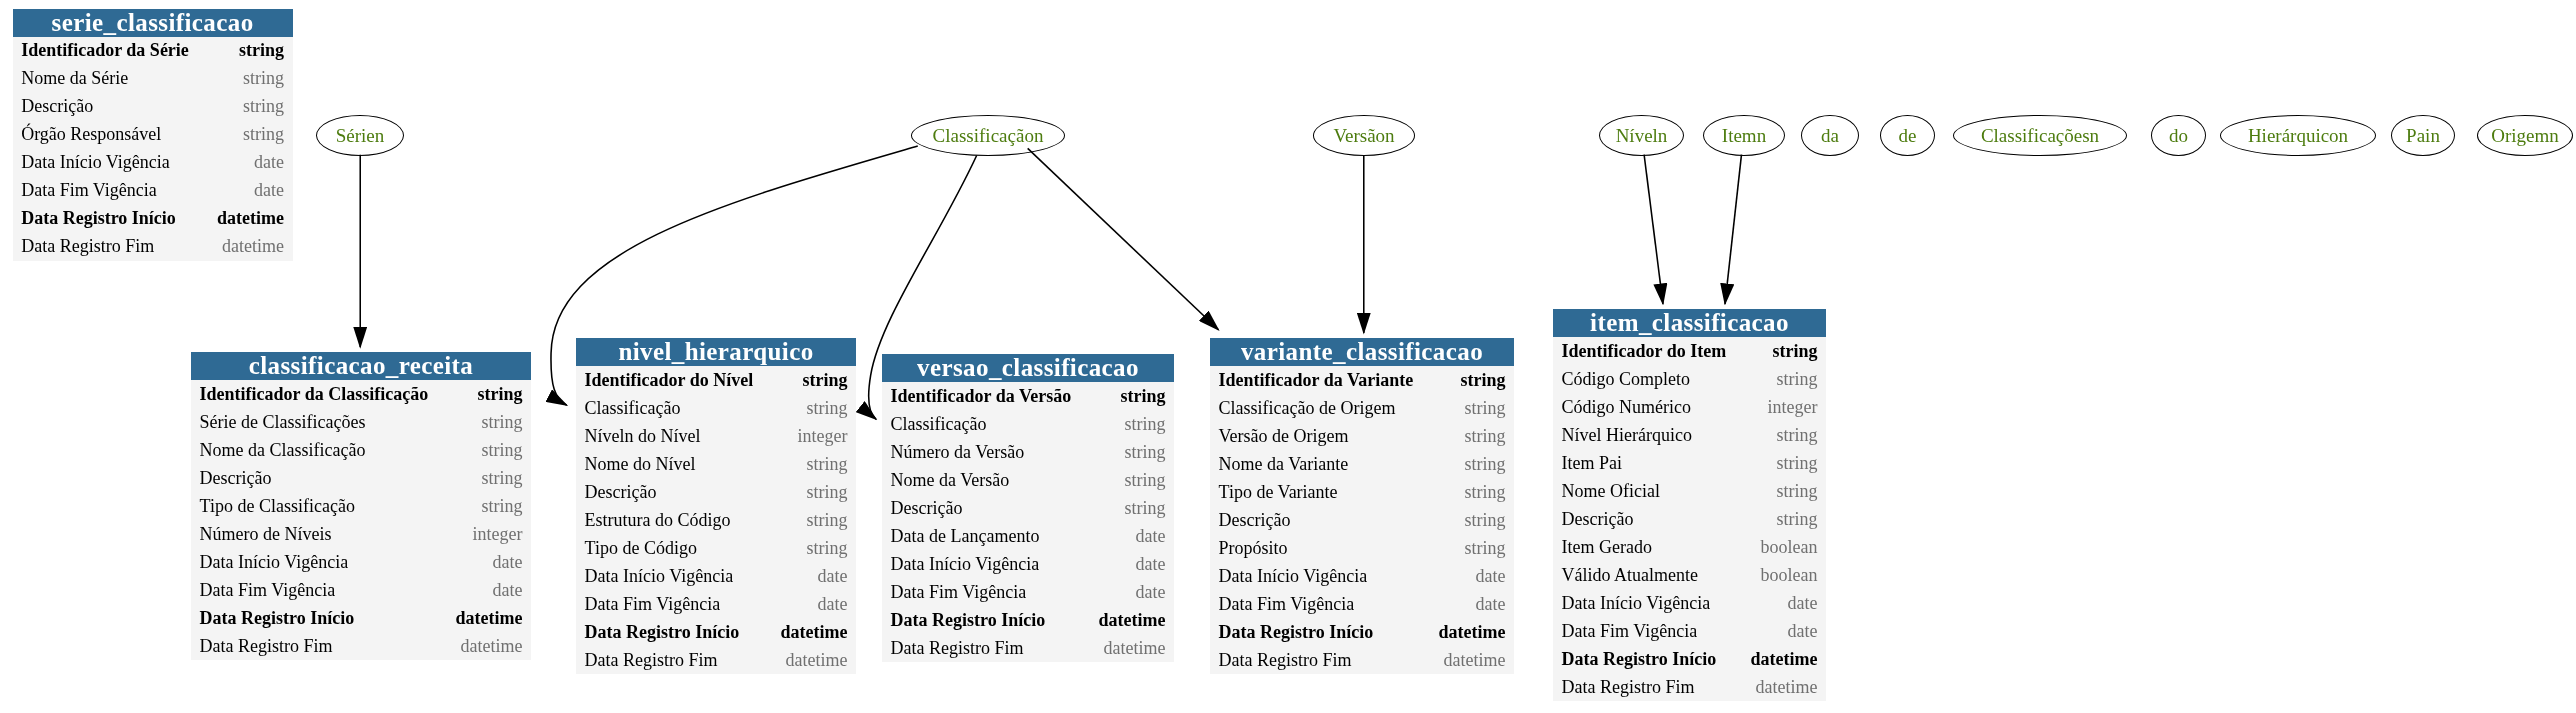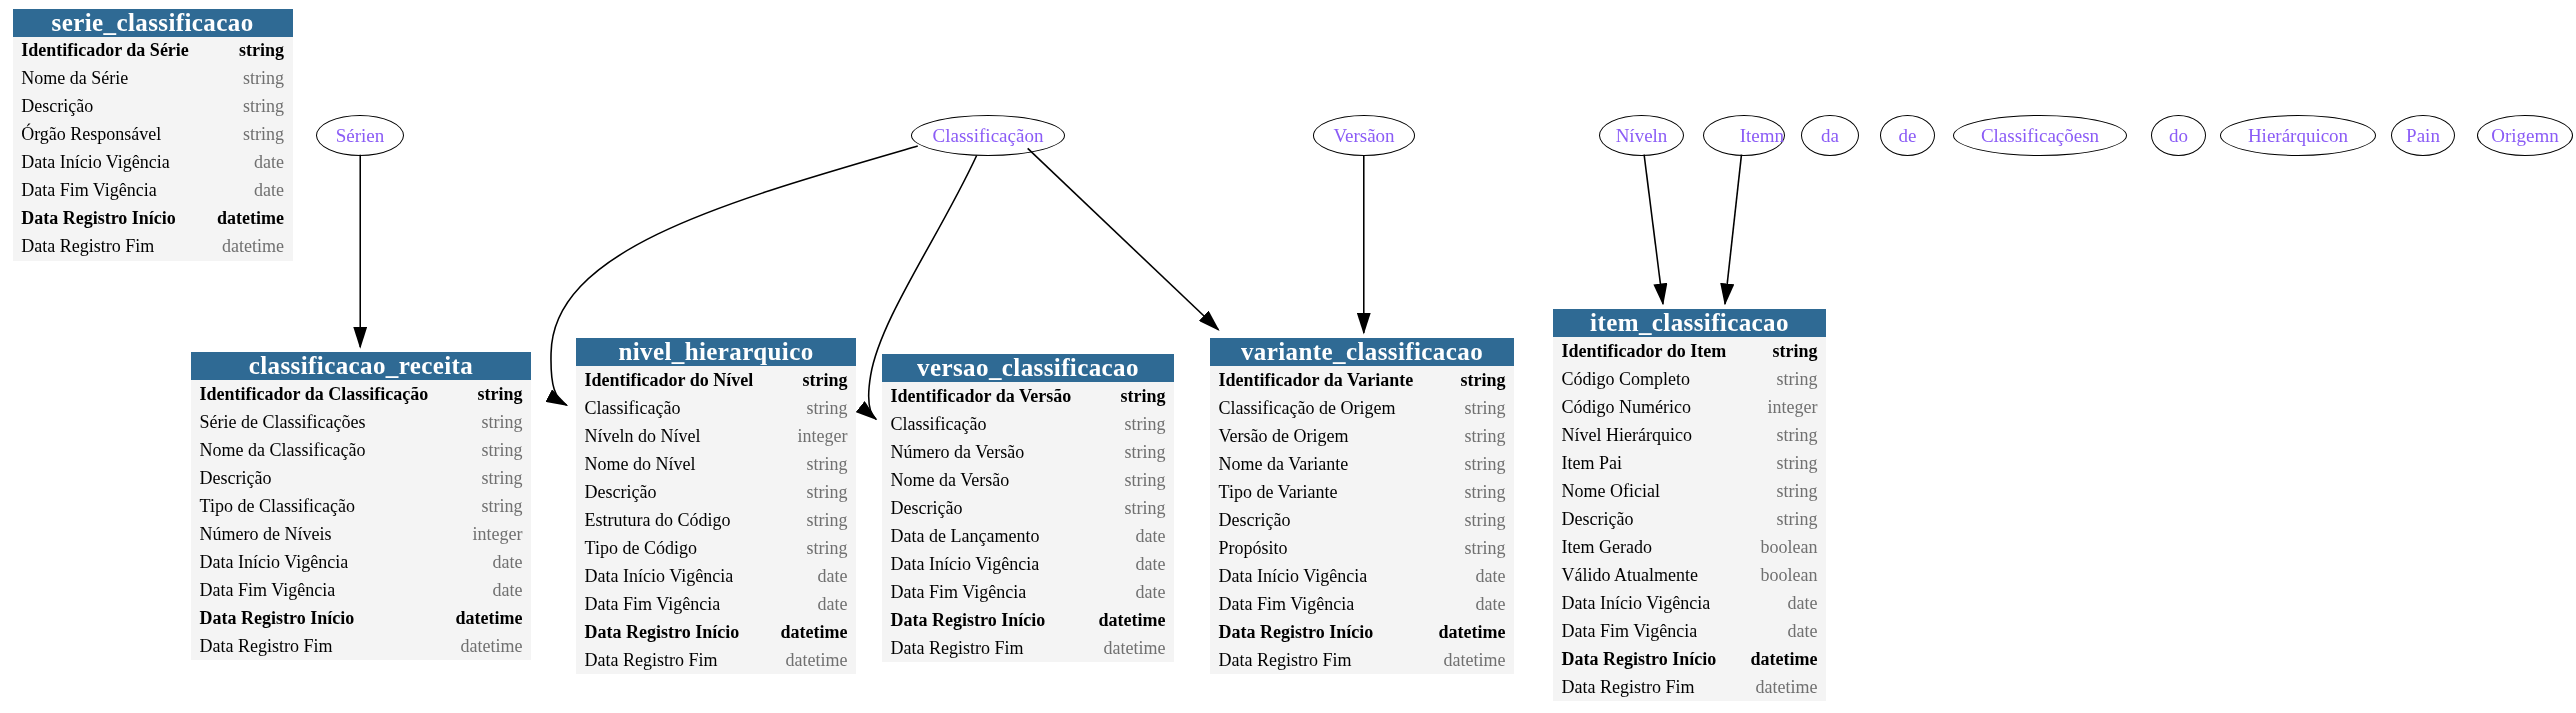--- a/index.html
+++ b/index.html
@@ -20,21 +20,21 @@
   .row{
     height:28px;display:flex;align-items:center;justify-content:space-between;
     padding:0 8.6px;font-size:18px;white-space:nowrap;color:#000;
   }
   .row .type{color:var(--typecol,#707070);margin-left:14px;}
   .row.bold .lbl,.row.bold .type{font-weight:bold;color:#000;}
   .ellipse{
     position:absolute;z-index:2;box-sizing:border-box;
     border:1.6px solid #000;border-radius:50%;background:#fff;
     display:flex;align-items:center;justify-content:center;
-    font-size:19px;color:#8b5cf6;white-space:nowrap;
+    font-size:19px;color:#4d7c0f;white-space:nowrap;
   }
 </style>
 </head>
 <body style="background: rgb(255, 255, 255);">
 
 <div id="canvas">
   <svg id="edges" width="2576" height="713" viewBox="0 0 3279 908">
     <defs>
       <marker id="arrow" markerUnits="userSpaceOnUse" markerWidth="28" markerHeight="18" refX="26" refY="9" orient="auto">
         <path d="M0,0 L28,9 L0,18 z" fill="#000"></path>
@@ -335,21 +335,21 @@
     </div>
     <div class="ellipse" style="left: 911px; top: 115px; width: 154px; height: 41px;">
       <span>Classificaçãon</span>
     </div>
     <div class="ellipse" style="left: 1313px; top: 115px; width: 102px; height: 41px; text-align: center;">
       <span>Versãon</span>
     </div>
     <div class="ellipse" style="left: 1599px; top: 115px; width: 85px; height: 41px;">
       <span>Níveln</span>
     </div>
-    <div class="ellipse" style="left: 1703px; top: 115px; width: 82px; height: 41px; justify-content: flex-end;">
+    <div class="ellipse" style="left: 1703px; top: 115px; width: 82px; height: 41px;">
       <span>Itemn</span>
     </div>
     <div class="ellipse" style="left: 1801px; top: 115px; width: 58px; height: 41px;">
       <span>da</span>
     </div>
     <div class="ellipse" style="left: 1880px; top: 115px; width: 55px; height: 41px;">
       <span>de</span>
     </div>
     <div class="ellipse" style="left: 1953px; top: 115px; width: 174px; height: 41px;">
       <span>Classificaçõesn</span>

